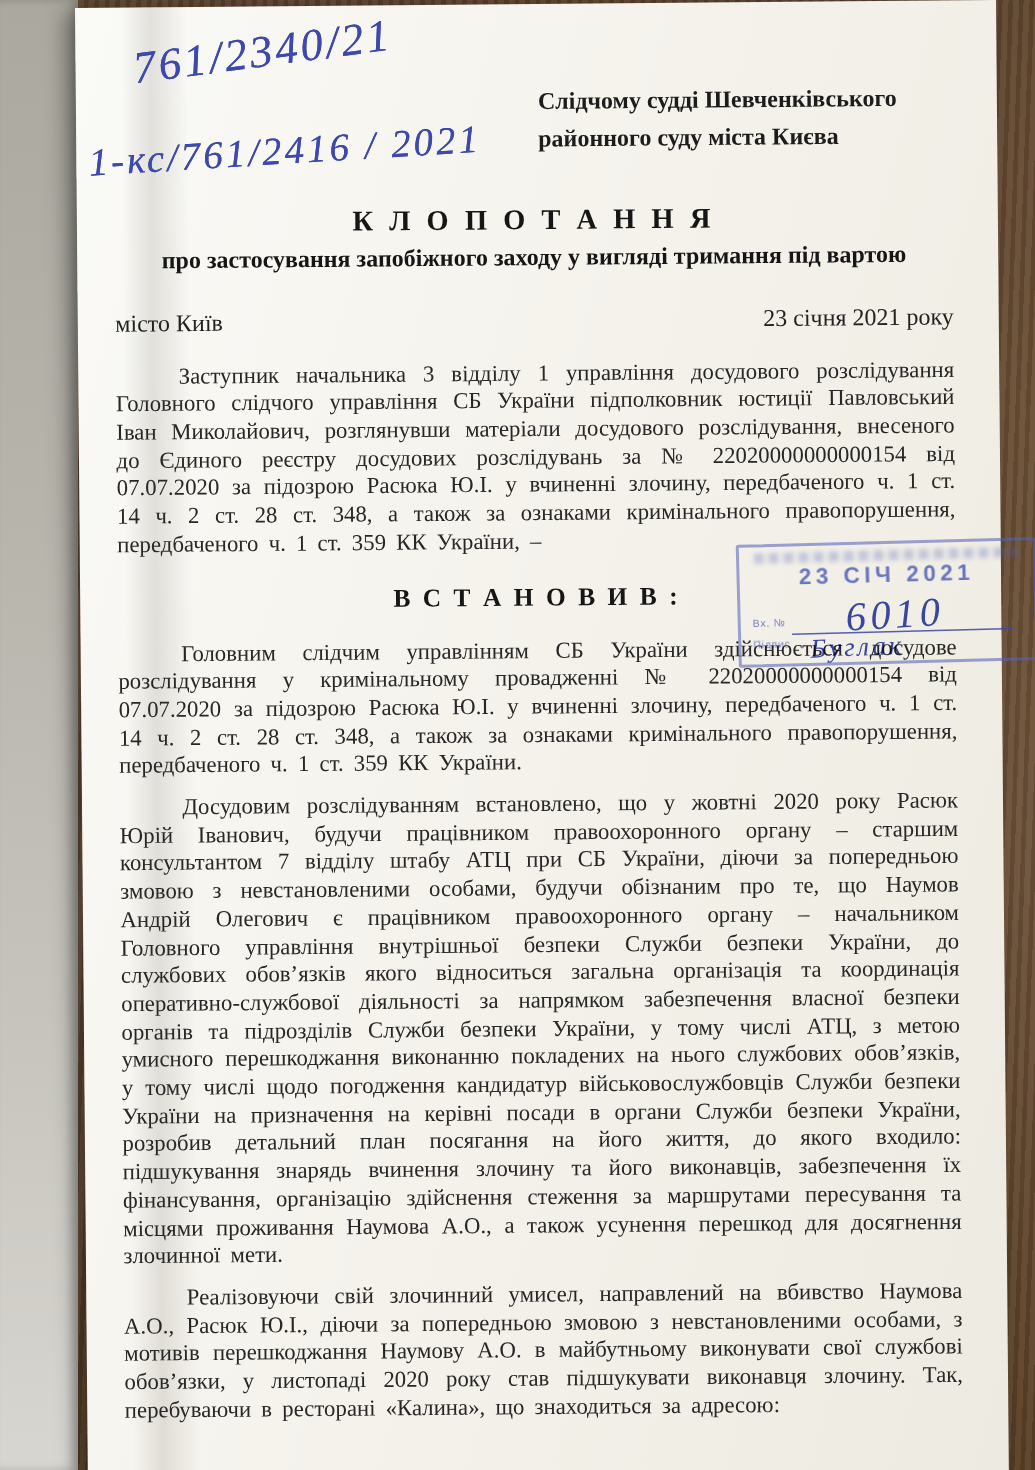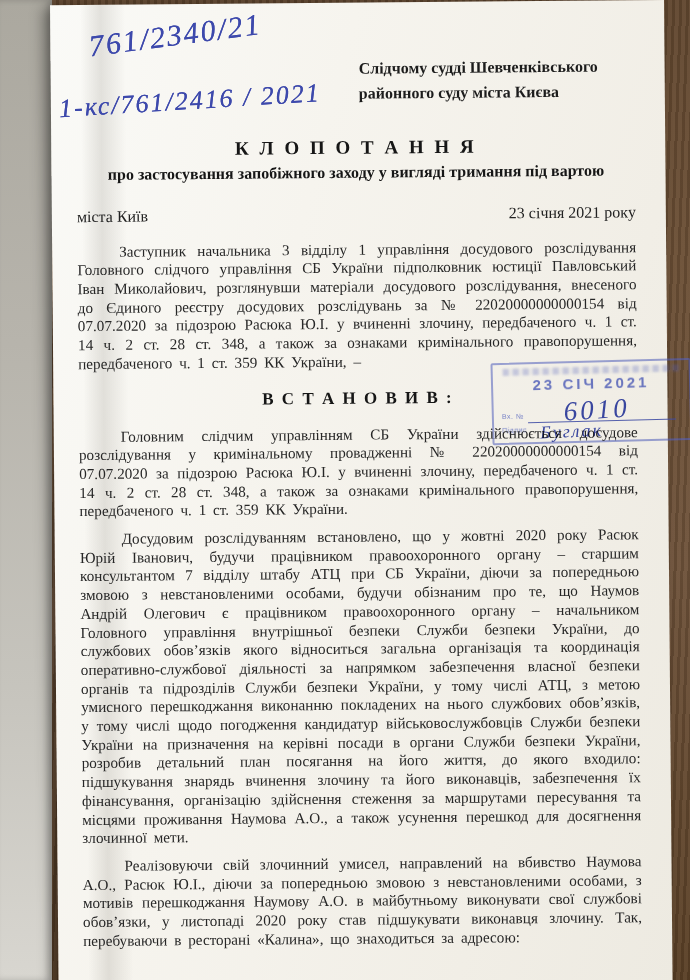--- a/index.html
+++ b/index.html
@@ -121,21 +121,21 @@
 
     <div class="addressee">
       <div>Слідчому судді Шевченківського</div>
       <div>районного суду міста Києва</div>
     </div>
 
     <div class="doc-title">К Л О П О Т А Н Н Я</div>
     <div class="doc-subtitle">про застосування запобіжного заходу у вигляді тримання під вартою</div>
 
     <div class="meta-row">
-      <span>міста Київ</span>
+      <span>місто Київ</span>
       <span>23 січня 2021 року</span>
     </div>
 
     <p class="body-par">Заступник начальника 3 відділу 1 управління досудового розслідування Головного слідчого управління СБ України підполковник юстиції Павловський Іван Миколайович, розглянувши матеріали досудового розслідування, внесеного до Єдиного реєстру досудових розслідувань за № 22020000000000154 від 07.07.2020 за підозрою Расюка Ю.І. у вчиненні злочину, передбаченого ч. 1 ст. 14 ч. 2 ст. 28 ст. 348, а також за ознаками кримінального правопорушення, передбаченого ч. 1 ст. 359 КК України, –</p>
 
     <div class="established">В С Т А Н О В И В :</div>
 
     <p class="body-par">Головним слідчим управлінням СБ України здійснюється досудове розслідування у кримінальному провадженні № 22020000000000154 від 07.07.2020 за підозрою Расюка Ю.І. у вчиненні злочину, передбаченого ч. 1 ст. 14 ч. 2 ст. 28 ст. 348, а також за ознаками кримінального правопорушення, передбаченого ч. 1 ст. 359 КК України.</p>
 
     <p class="body-par tight">Досудовим розслідуванням встановлено, що у жовтні 2020 року Расюк Юрій Іванович, будучи працівником правоохоронного органу – старшим консультантом 7 відділу штабу АТЦ при СБ України, діючи за попередньою змовою з невстановленими особами, будучи обізнаним про те, що Наумов Андрій Олегович є працівником правоохоронного органу – начальником Головного управління внутрішньої безпеки Служби безпеки України, до службових обов’язків якого відноситься загальна організація та координація оперативно-службової діяльності за напрямком забезпечення власної безпеки органів та підрозділів Служби безпеки України, у тому числі АТЦ, з метою умисного перешкоджання виконанню покладених на нього службових обов’язків, у тому числі щодо погодження кандидатур військовослужбовців Служби безпеки України на призначення на керівні посади в органи Служби безпеки України, розробив детальний план посягання на його життя, до якого входило: підшукування знарядь вчинення злочину та його виконавців, забезпечення їх фінансування, організацію здійснення стеження за маршрутами пересування та місцями проживання Наумова А.О., а також усунення перешкод для досягнення злочинної мети.</p>

